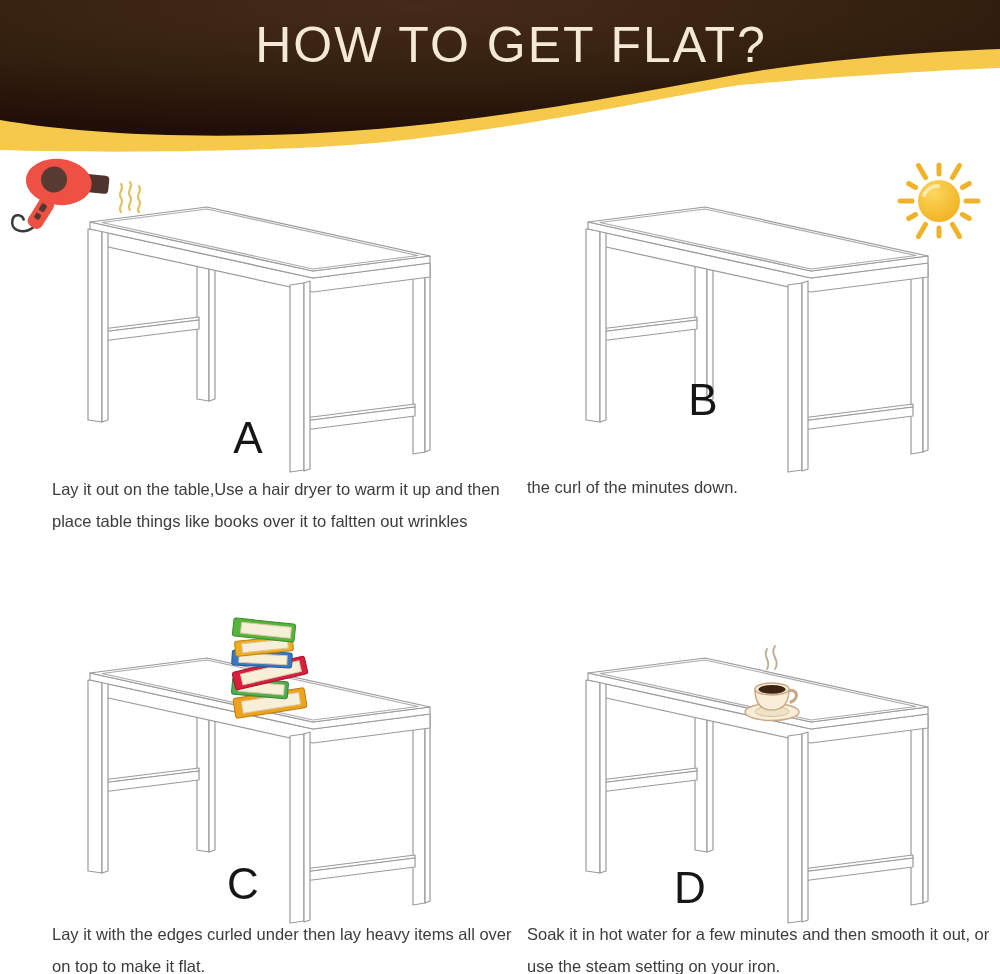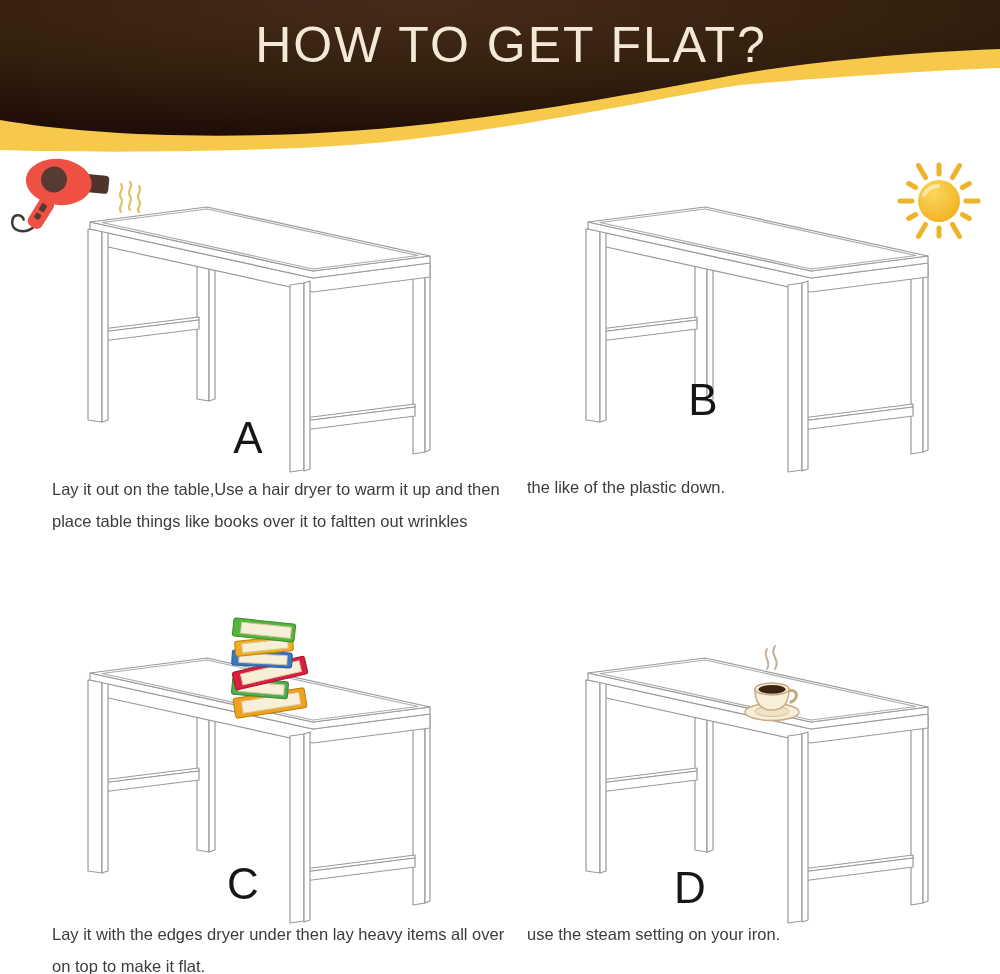--- a/index.html
+++ b/index.html
@@ -119,21 +119,21 @@
     <line x1="60.5" y1="25.6" x2="67.5" y2="13.5"></line>
     <line x1="70.4" y1="35.5" x2="77.3" y2="31.5"></line>
   </g>
   <circle cx="47" cy="49" r="21" fill="url(#sunGrad)"></circle>
   <path d="M32,43 a15,15 0 0 1 14,-9" fill="none" stroke="#fce9a8" stroke-width="4" stroke-linecap="round"></path>
 </svg>
 
 <div class="abs letter" style="left:663px;top:376px">B</div>
 
 <div class="abs desc" style="left:527px;top:471px">
-  <div class="ln">the like of the plastic down.</div>
+  <div class="ln">the curl of the minutes down.</div>
 </div>
 
 <svg class="abs" style="left:58px;top:636px" width="390" height="290">
     <use href="#tbl"></use>
   </svg>
 
 <svg class="abs" style="left:218px;top:598px" width="96" height="122" viewBox="0 0 96 122">
   <g stroke-linejoin="round" stroke-width="1">
     <g transform="translate(52,105) rotate(-9)">
       <rect x="-36" y="-10" width="72" height="20" rx="2.5" fill="#efa21c" stroke="#b97b10"></rect>
@@ -158,21 +158,21 @@
     <g transform="translate(46,32) rotate(6)">
       <rect x="-31" y="-9" width="62" height="18" rx="2.5" fill="#55b43c" stroke="#3a8c28"></rect>
       <rect x="-23" y="-5.5" width="50" height="11" fill="#f8efd9" stroke="#d8c8a8"></rect>
     </g>
   </g>
 </svg>
 
 <div class="abs letter" style="left:203px;top:860px">C</div>
 
 <div class="abs desc" style="left:52px;top:918px">
-  <div class="ln">Lay it with the edges dryer under then lay heavy items all over</div>
+  <div class="ln">Lay it with the edges curled under then lay heavy items all over</div>
   <div class="ln">on top to make it flat.</div>
 </div>
 
 <svg class="abs" style="left:556px;top:636px" width="390" height="290">
     <use href="#tbl"></use>
   </svg>
 
 <svg class="abs" style="left:732px;top:643px" width="80" height="82" viewBox="0 0 80 82">
   <g fill="none" stroke="#b9a894" stroke-width="2" stroke-linecap="round" opacity="0.9">
     <path d="M35,6 c-5,8 5,12 0,20"></path>
@@ -182,14 +182,15 @@
   <ellipse cx="40" cy="68.5" rx="17" ry="5" fill="#efe2c6" stroke="#d8bf9b" stroke-width="1"></ellipse>
   <path d="M56,48 c9,-3 12,7 3,11" fill="none" stroke="#c9a984" stroke-width="3.2" stroke-linecap="round"></path>
   <path d="M23,46 C23,61 30,67 40,67 C50,67 57,61 57,46 Z" fill="#f9efd9" stroke="#c9a984" stroke-width="1.4"></path>
   <ellipse cx="40" cy="46" rx="17" ry="6" fill="#f9efd9" stroke="#c9a984" stroke-width="1.4"></ellipse>
   <ellipse cx="40" cy="46.3" rx="13.5" ry="4.4" fill="#3c2412"></ellipse>
 </svg>
 
 <div class="abs letter" style="left:650px;top:864px">D</div>
 
 <div class="abs desc" style="left:527px;top:918px">
+  <div class="ln">Soak it in hot water for a few minutes and then smooth it out, or</div>
   <div class="ln">use the steam setting on your iron.</div>
 </div>
 
 </body></html>

